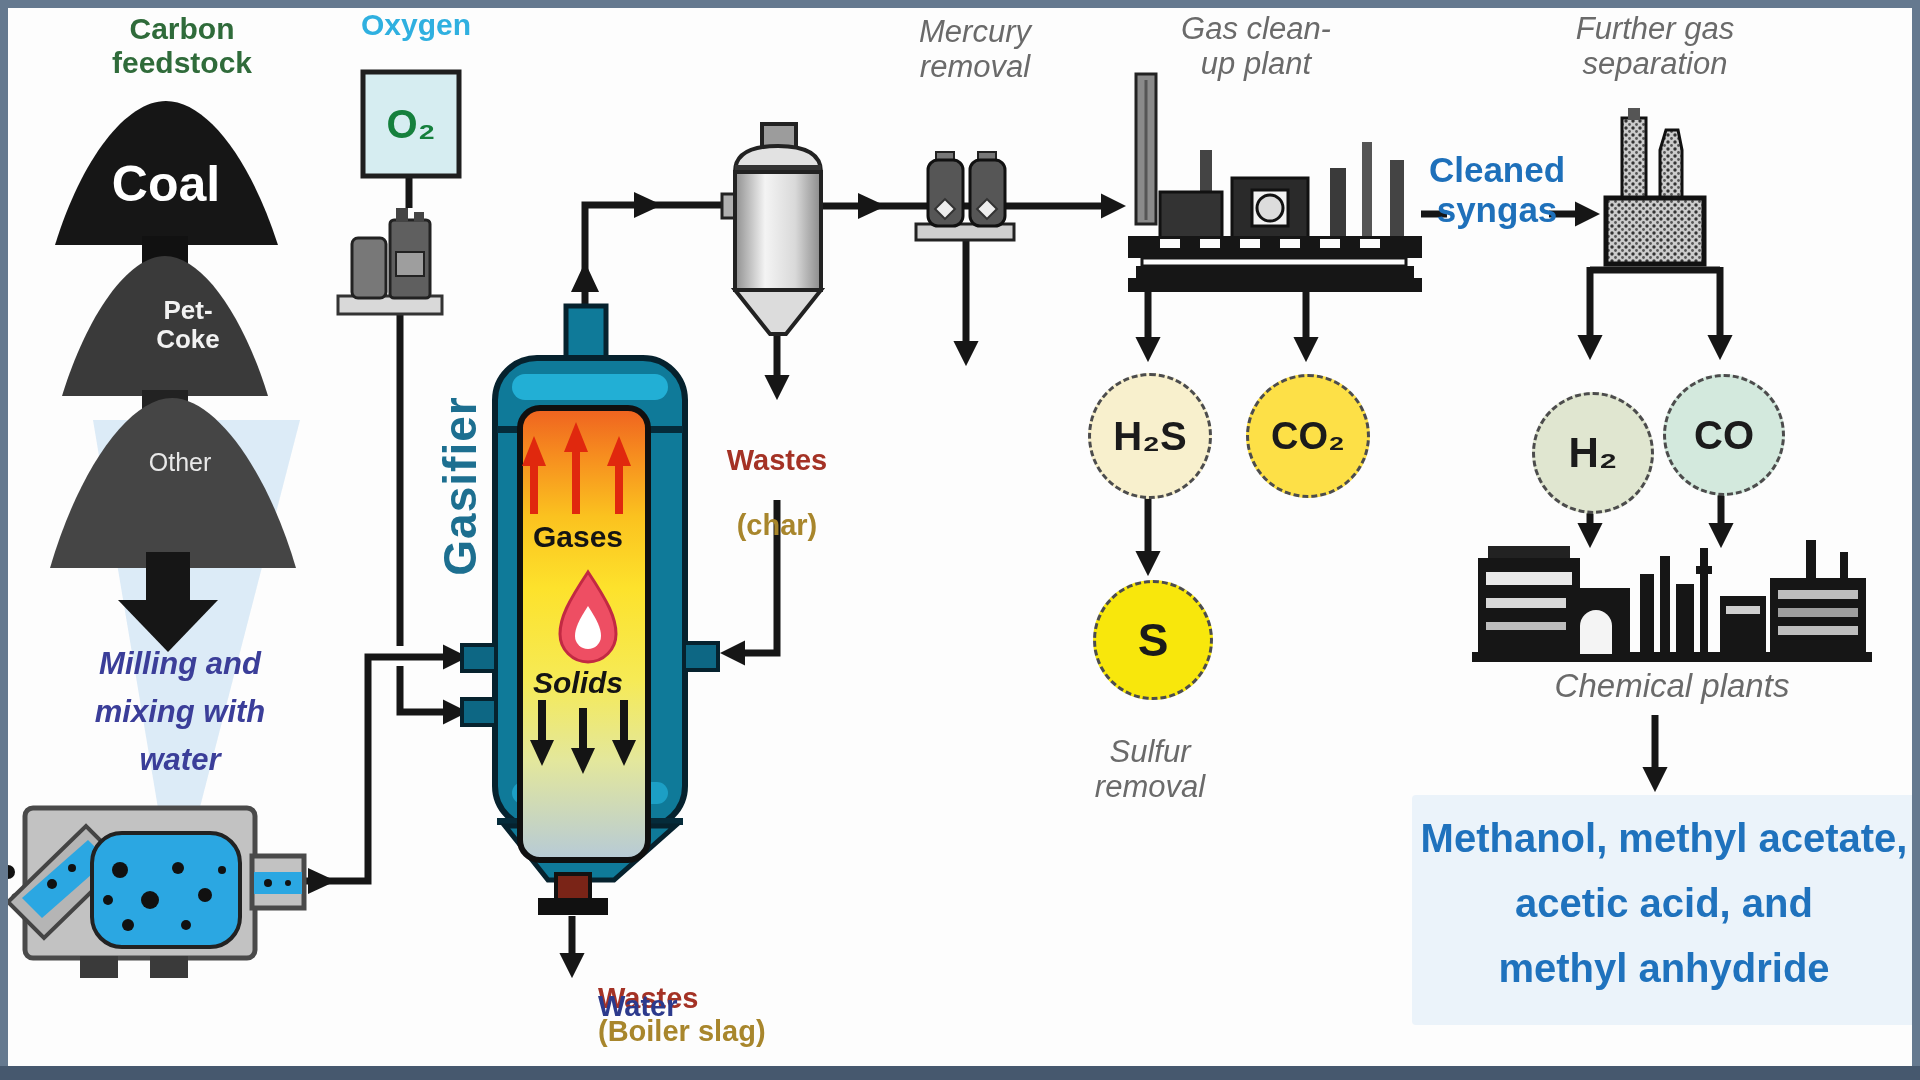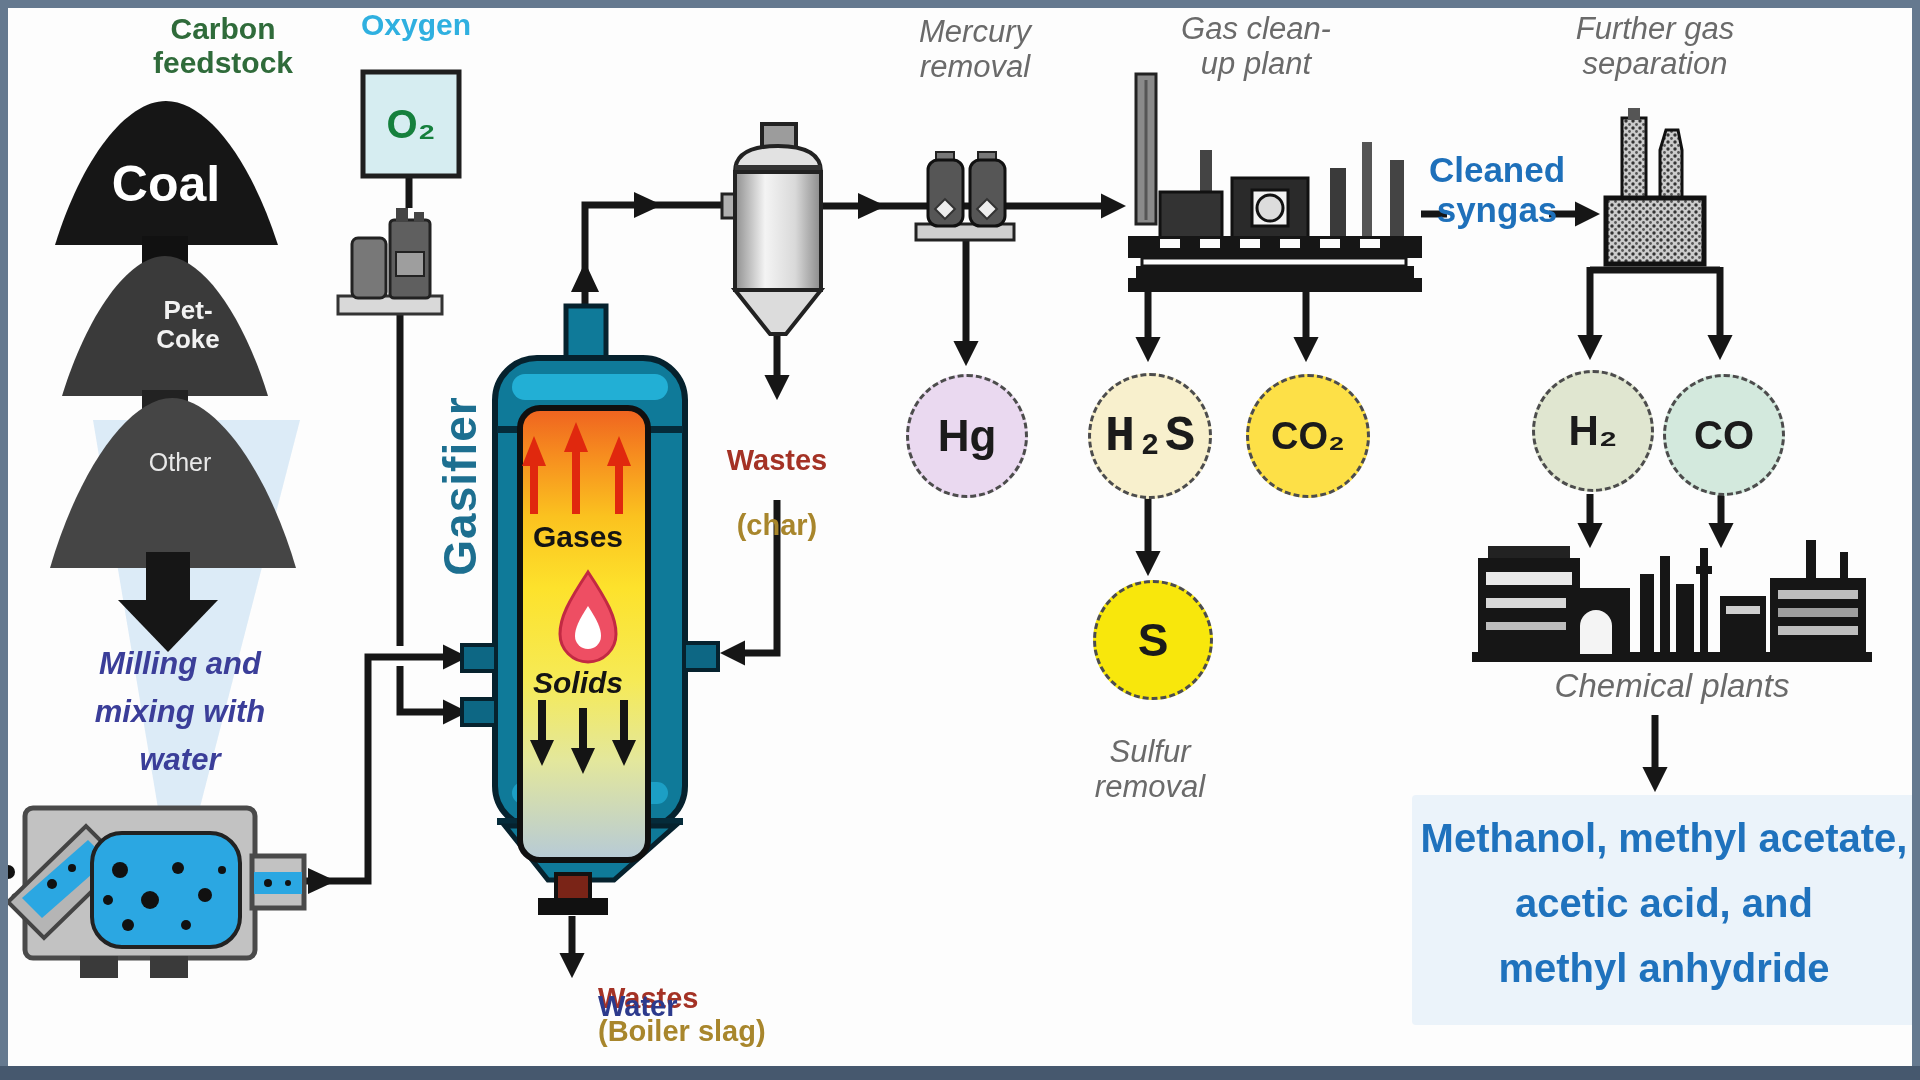--- a/index.html
+++ b/index.html
@@ -22,24 +22,24 @@
   .gasifier-lbl{position:absolute;left:347px;top:462px;width:220px;height:48px;text-align:center;
       transform:rotate(-90deg);color:#1d6f90;font-weight:bold;font-size:46px;letter-spacing:1px;}
   .inner-lbl{color:#141414;font-weight:bold;font-size:30px;}
   .o2box-lbl{position:absolute;left:363px;top:72px;width:96px;height:104px;display:flex;
       align-items:center;justify-content:center;color:#15803d;font-weight:bold;font-size:40px;}
   .wastes-line{font-weight:bold;font-size:29px;}
   .wr{color:#a43225;} .wg{color:#a8862c;} .wb{color:#2c3a8c;font-weight:bold;font-size:29px;}
   .chem{position:absolute;border-radius:50%;border:3px dashed #4c4c4c;display:flex;align-items:center;
       justify-content:center;font-weight:bold;color:#1b1b1b;}
   .hg{left:906px;top:374px;width:116px;height:118px;background:#ead9f0;font-size:44px;}
-  .h2s{left:1088px;top:373px;width:118px;height:120px;background:#f8f0cd;font-size:50px;font-family:Liberation Mono, monospace;}
+  .h2s{left:1088px;top:373px;width:118px;height:120px;background:#f8f0cd;font-size:40px;}
   .co2{left:1246px;top:374px;width:118px;height:118px;background:#fde047;font-size:38px;}
   .s{left:1093px;top:580px;width:114px;height:114px;background:#f8e70c;font-size:46px;}
-  .h2{left:1532px;top:370px;width:116px;height:116px;background:#e0e6d0;font-size:42px;}
+  .h2{left:1532px;top:392px;width:116px;height:116px;background:#e0e6d0;font-size:42px;}
   .co{left:1663px;top:374px;width:116px;height:116px;background:#d3e9dd;font-size:40px;}
   .tint{position:absolute;left:1412px;top:795px;width:506px;height:230px;background:#ebf3fa;border-radius:4px;}
 </style>
 </head>
 <body>
 
 <div class="canvas">
 
   <div class="tint"></div>
 
@@ -268,21 +268,21 @@
       <rect x="1726" y="606" width="34" height="8" fill="#cfcfcf"></rect>
       <rect x="1770" y="578" width="96" height="76"></rect>
       <rect x="1778" y="590" width="80" height="9" fill="#bdbdbd"></rect>
       <rect x="1778" y="608" width="80" height="9" fill="#9e9e9e"></rect>
       <rect x="1778" y="626" width="80" height="9" fill="#bdbdbd"></rect>
       <rect x="1806" y="540" width="10" height="40"></rect>
       <rect x="1840" y="552" width="8" height="28"></rect>
     </g>
   </svg>
 
-  <div class="lbl green" style="left:182px;top:12px;margin-left:41px;">Carbon
+  <div class="lbl green" style="left:182px;top:12px;">Carbon
 feedstock</div>
   <div class="lbl cyanblue" style="left:416px;top:8px;">Oxygen</div>
   <div class="o2box-lbl">O₂</div>
 
   <div class="lbl white-big" style="left:166px;top:156px;">Coal</div>
   <div class="lbl white-md" style="left:165px;top:296px;margin-left:23px;">Pet-
 Coke</div>
   <div class="lbl white-sm" style="left:172px;top:448px;">Other</div>
   <div class="lbl milling" style="left:180px;top:640px;">Milling and
 mixing with
@@ -305,21 +305,20 @@
 
   <div class="lbl graylbl" style="left:975px;top:15px;">Mercury
 removal</div>
   <div class="lbl blue-bold" style="left:1497px;top:150px;">Cleaned
 syngas</div>
   <div class="lbl graylbl" style="left:1256px;top:12px;">Gas clean-
 up plant</div>
   <div class="lbl graylbl" style="left:1655px;top:12px;">Further gas
 separation</div>
 
-  <div class="chem hg">Hg</div>
   <div class="chem h2s">H₂S</div>
   <div class="chem co2">CO₂</div>
   <div class="chem s">S</div>
   <div class="chem h2">H₂</div>
   <div class="chem co">CO</div>
 
   <div class="lbl graylbl" style="left:1150px;top:735px;">Sulfur
 removal</div>
   <div class="lbl graylbl" style="left:1672px;top:668px;font-size:33px;">Chemical plants</div>
   <div class="lbl products" style="left:1664px;top:806px;width:560px;">Methanol, methyl acetate,

